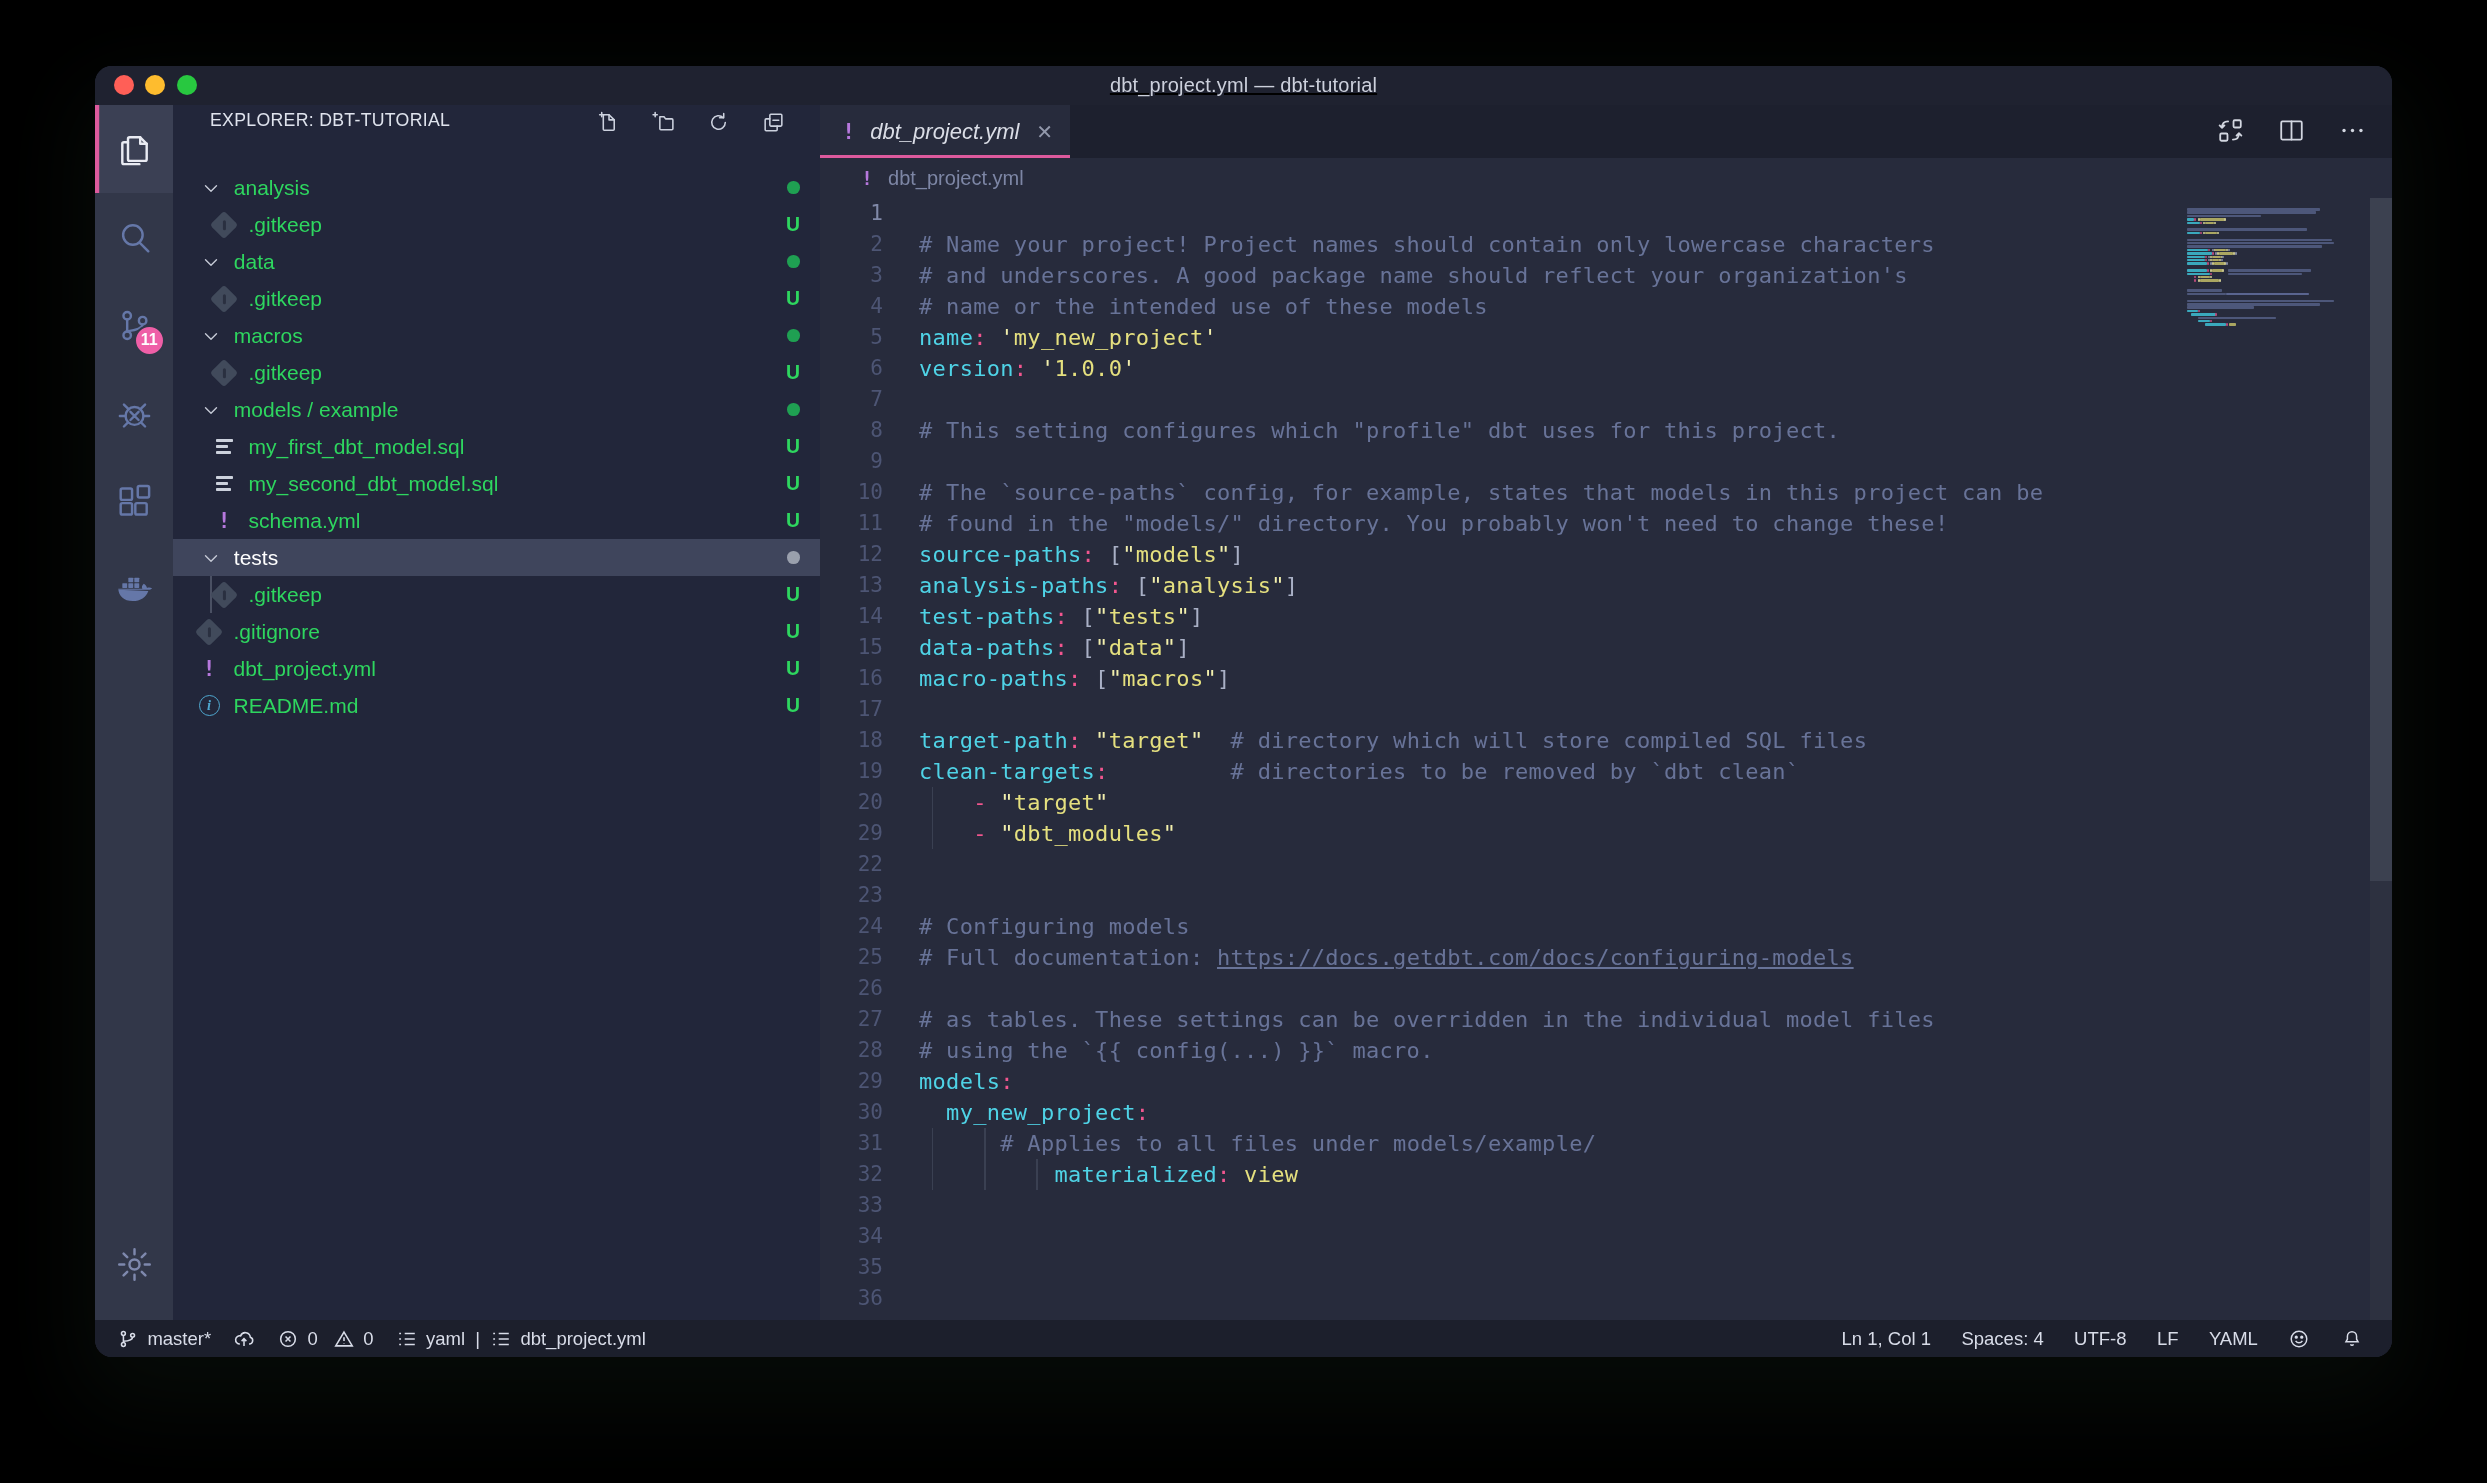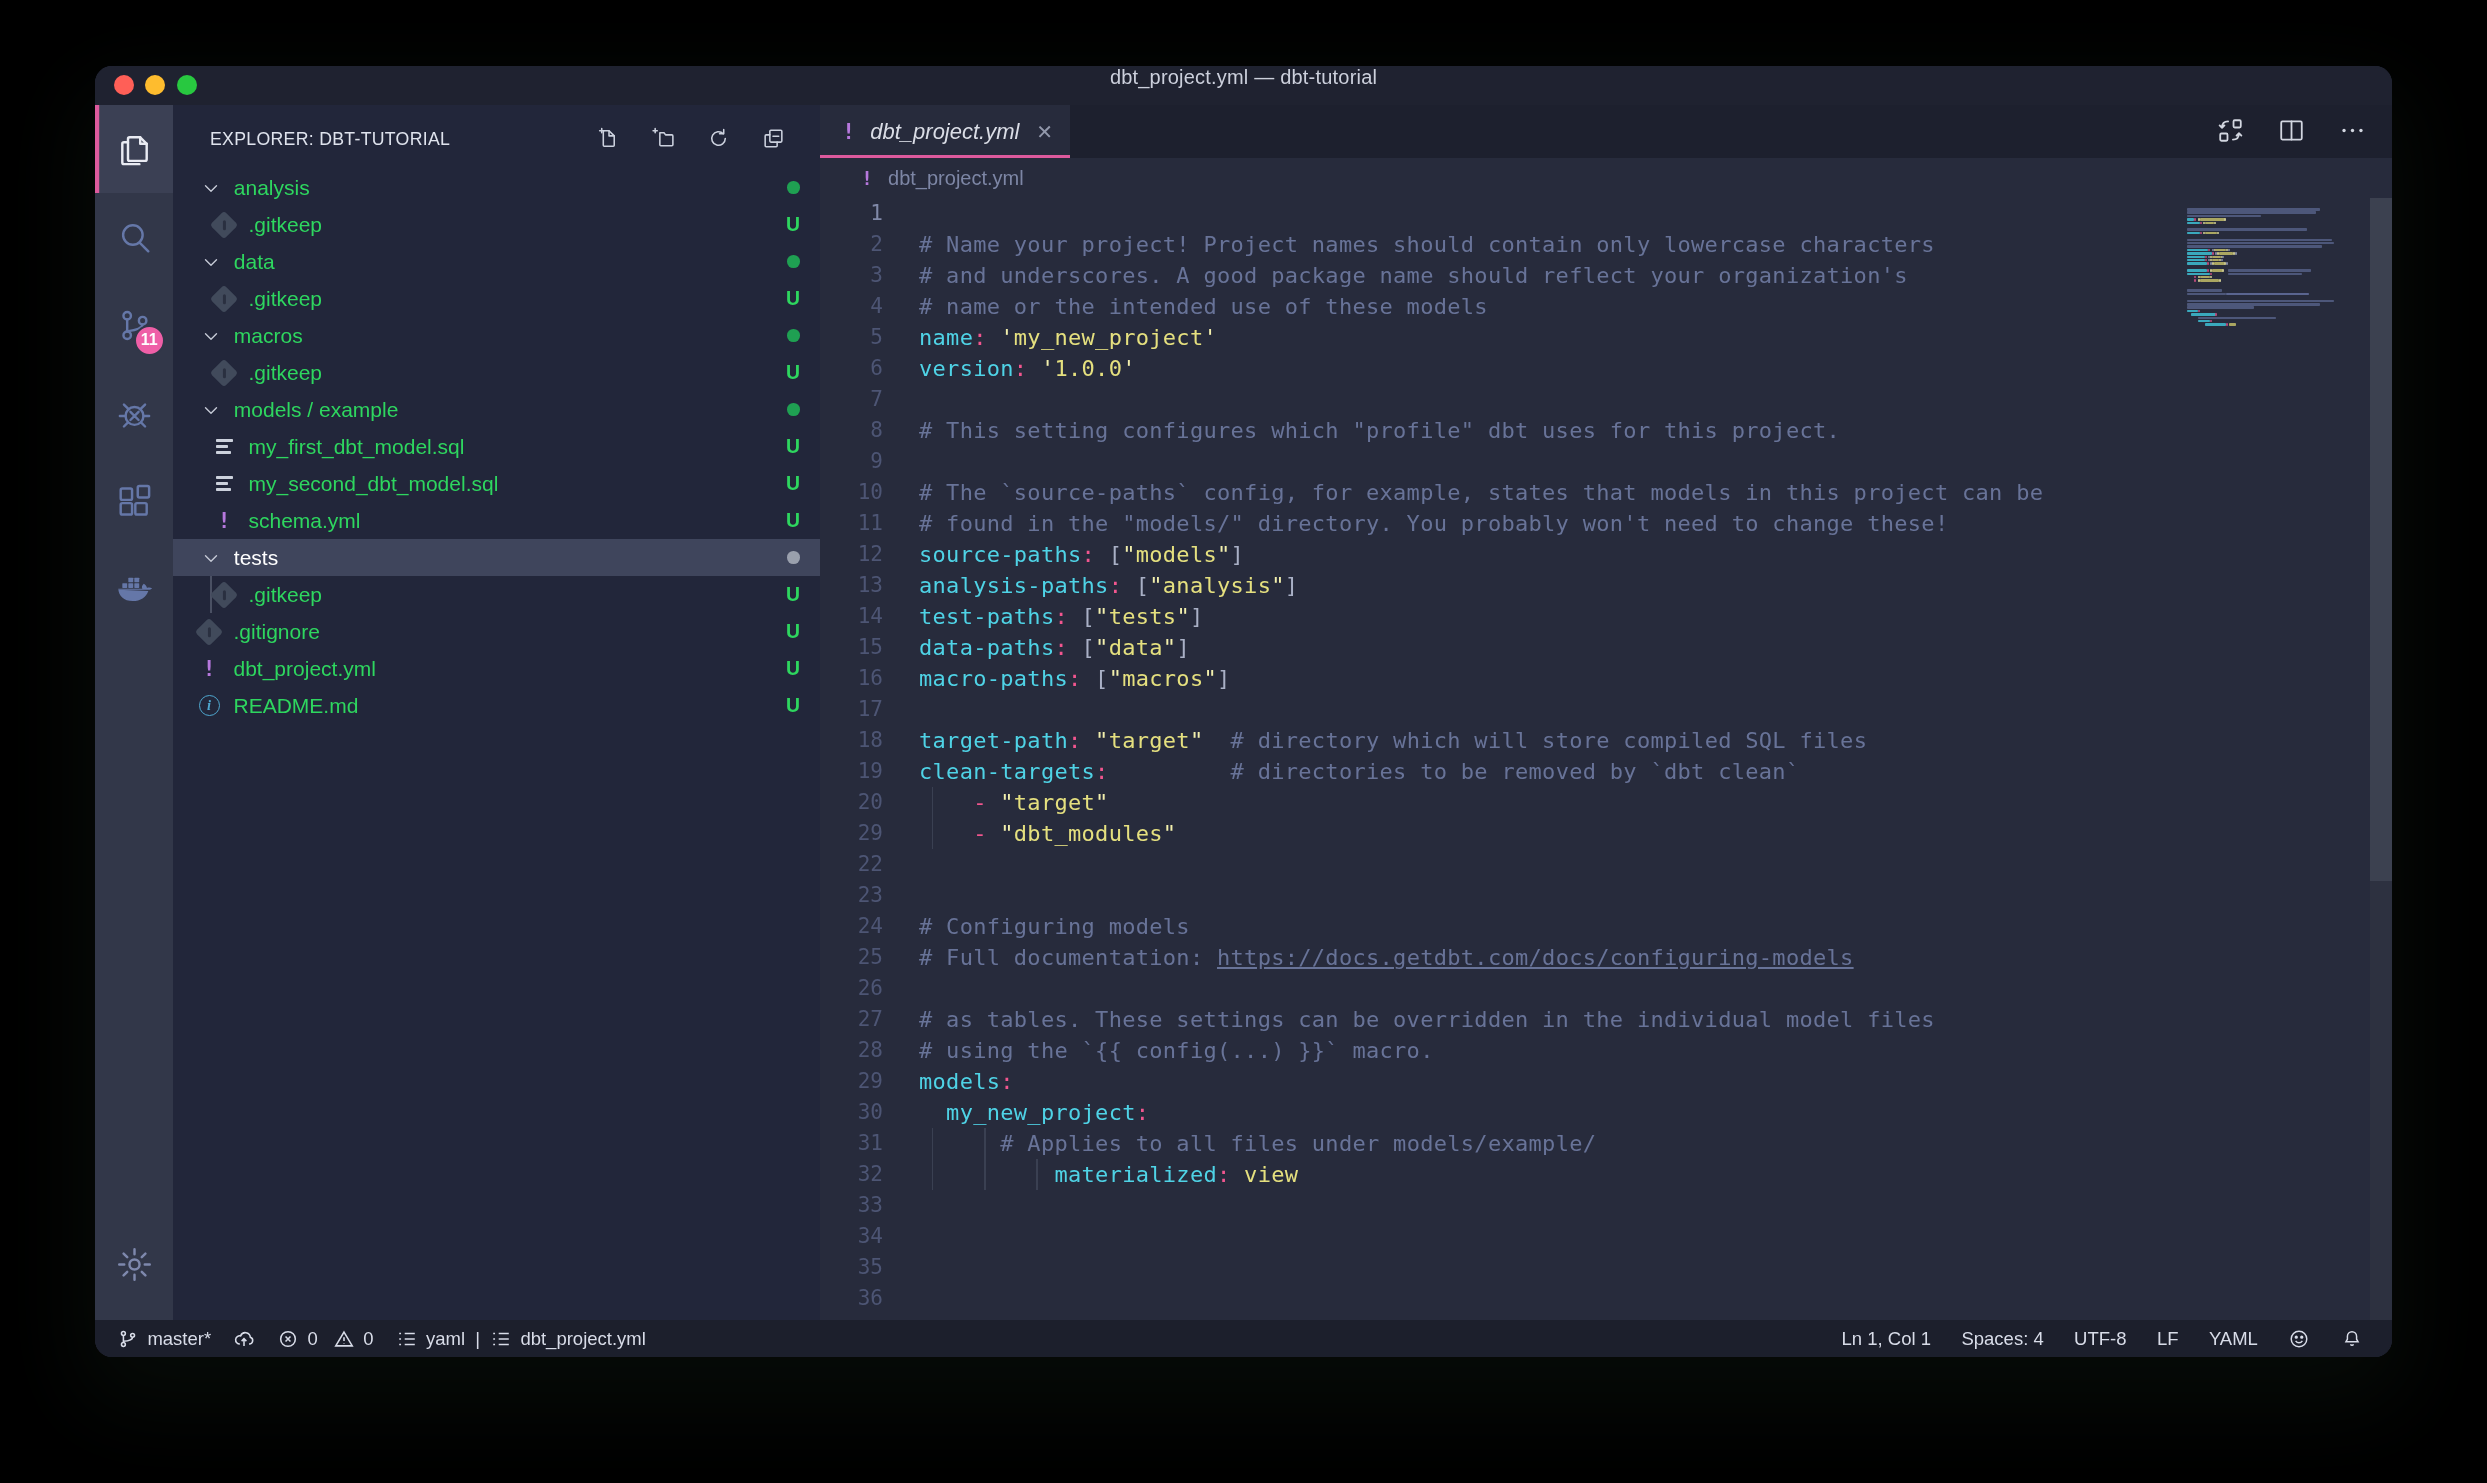--- a/index.html
+++ b/index.html
@@ -34,21 +34,21 @@
   html,body{width:2487px;height:1484px;background:var(--bg-page);overflow:hidden;
     font-family:"Liberation Sans", sans-serif;}
 
   .window{position:absolute;left:95px;top:66px;width:2297px;height:1291px;
     border-radius:17px;overflow:hidden;background:var(--bg-editor);
     box-shadow:0 34px 93px 17px rgba(40,60,45,.18), 0 17px 51px rgba(0,0,0,.9);
     display:flex;flex-direction:column;}
 
   
   .titlebar{height:39px;background:var(--bg-title);position:relative;
-    display:flex;align-items:flex-start;justify-content:center;flex:none;}
+    display:flex;align-items:center;justify-content:center;flex:none;text-decoration:underline;}
   .traffic{position:absolute;left:18.5px;top:9.3px;display:flex;gap:11.8px;}
   .tl{width:20px;height:20px;border-radius:50%;}
   .tl.red{background:#ff5f57;} .tl.yellow{background:#febc2e;} .tl.green{background:#28c840;}
   .wtitle{font-size:20px;color:#ccd0dc;letter-spacing:0.2px;}
 
   
   .main{flex:1;display:flex;min-height:0;}
 
   .activitybar{width:78px;background:var(--bg-activity);display:flex;flex-direction:column;flex:none;}
   .acell{height:88px;display:flex;align-items:center;justify-content:center;
@@ -56,21 +56,21 @@
   .acell svg{width:39px;height:39px;}
   .acell.active{background:var(--bg-activity-active);color:#e9ebf3;
     box-shadow:inset 4.2px 0 0 var(--accent-pink);}
   .abadge{position:absolute;right:8.4px;bottom:13.5px;min-width:31px;height:31px;border-radius:50%;
     background:var(--badge-pink);color:#fff;font-size:16px;font-weight:700;
     display:flex;align-items:center;justify-content:center;border:2.5px solid var(--bg-activity);}
   .acell.gear{margin-top:auto;margin-bottom:11.8px;color:#7e88ad;}
 
   
   .sidebar{width:647px;background:var(--bg-side);flex:none;display:flex;flex-direction:column;}
-  .sbheader{height:64px;display:flex;align-items:center;padding:5px 34px 0 37px;flex:none;}
+  .sbheader{height:64px;display:flex;align-items:flex-start;padding:5px 34px 0 37px;flex:none;}
   .sbtitle{font-size:17.7px;color:#dfe3ed;letter-spacing:0.3px;flex:1;white-space:nowrap;}
   .sbactions{display:flex;gap:30px;}
   .sbactions svg{width:25px;height:25px;color:#ccd1de;cursor:pointer;}
 
   .tree{flex:1;}
   .trow{height:37px;display:flex;align-items:center;padding-right:20px;position:relative;cursor:pointer;}
   .trow.sel{background:var(--sel-row);}
   .tind{flex:none;}
   .tind.d0f{width:27px;} 
   .tind.d0{width:25px;}  

